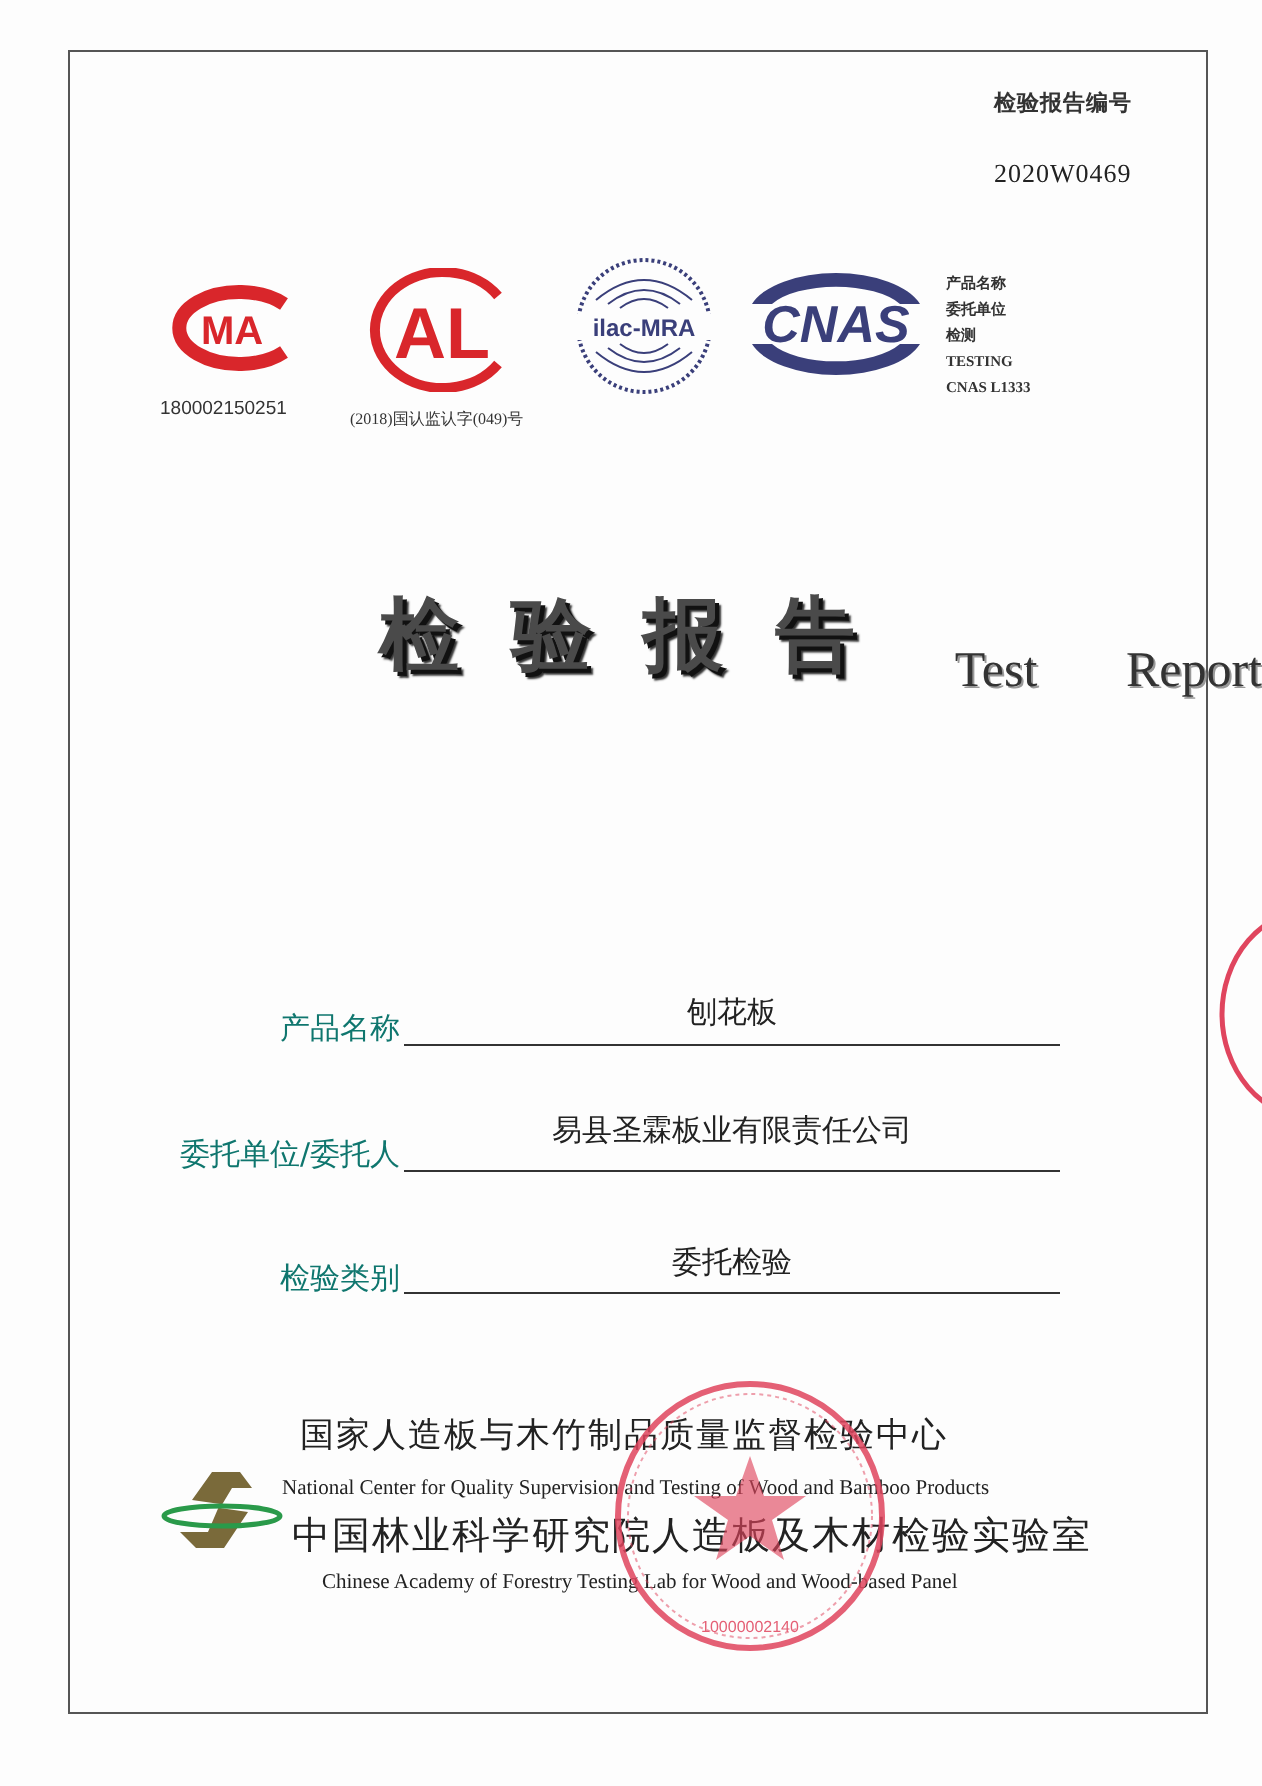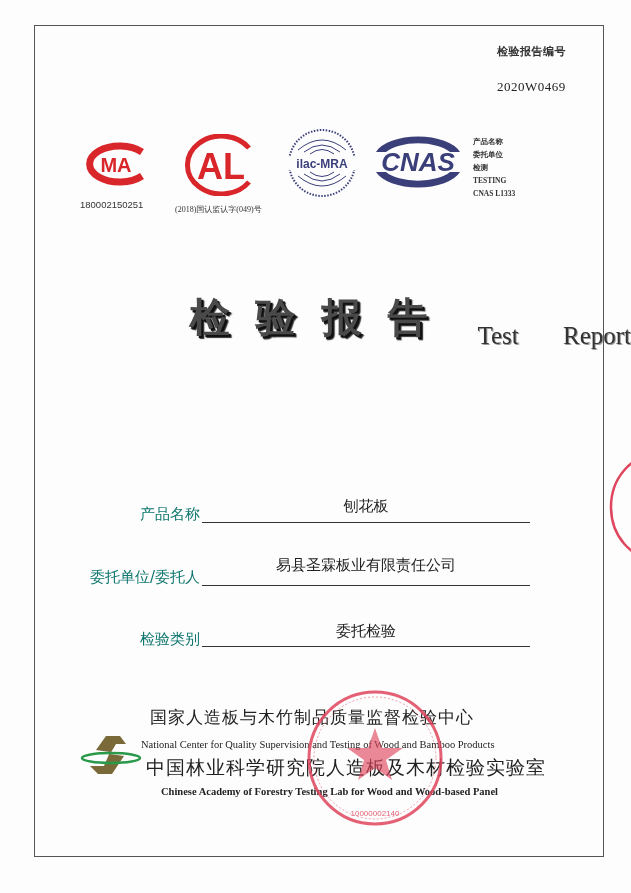--- a/index.html
+++ b/index.html
@@ -35,21 +35,21 @@
     word-spacing: 38px; text-shadow: 1px 1px 0 #999;
   }
 
   .form-label { font-family: "DejaVu Sans", sans-serif; font-size: 15px; color: #0f766e; text-align: right; width: 200px; }
   .form-value { font-family: "DejaVu Sans", sans-serif; font-size: 15px; color: #222; text-align: center; width: 330px; }
   .form-line { height: 0; border-top: 1.3px solid #333; }
 
   .org-cn1 { left: 150px; top: 706px; font-family: "DejaVu Sans", sans-serif; font-size: 17px; letter-spacing: 1px; color: #222; }
   .org-en1 { left: 141px; top: 739px; font-family: "Liberation Serif", serif; font-size: 10.5px; color: #222; }
   .org-cn2 { left: 146px; top: 755px; font-family: "DejaVu Sans", sans-serif; font-size: 19px; letter-spacing: 1px; color: #222; }
-  .org-en2 { left: 161px; top: 786px; font-family: "Liberation Serif", serif; font-size: 10.5px; color: #222; font-weight: bold; }
+  .org-en2 { left: 161px; top: 786px; font-family: "Liberation Serif", serif; font-size: 10.5px; color: #222; }
 
   .stamp { left: 305px; top: 688px; width: 140px; height: 140px; opacity: 0.85; pointer-events: none; }
   .side-stamp { left: 608px; top: 452px; width: 60px; height: 110px; pointer-events: none; }
 </style>
 </head>
 <body>
 
 <div class="frame"></div>
 
 <div class="abs report-no-label">检验报告编号</div>

